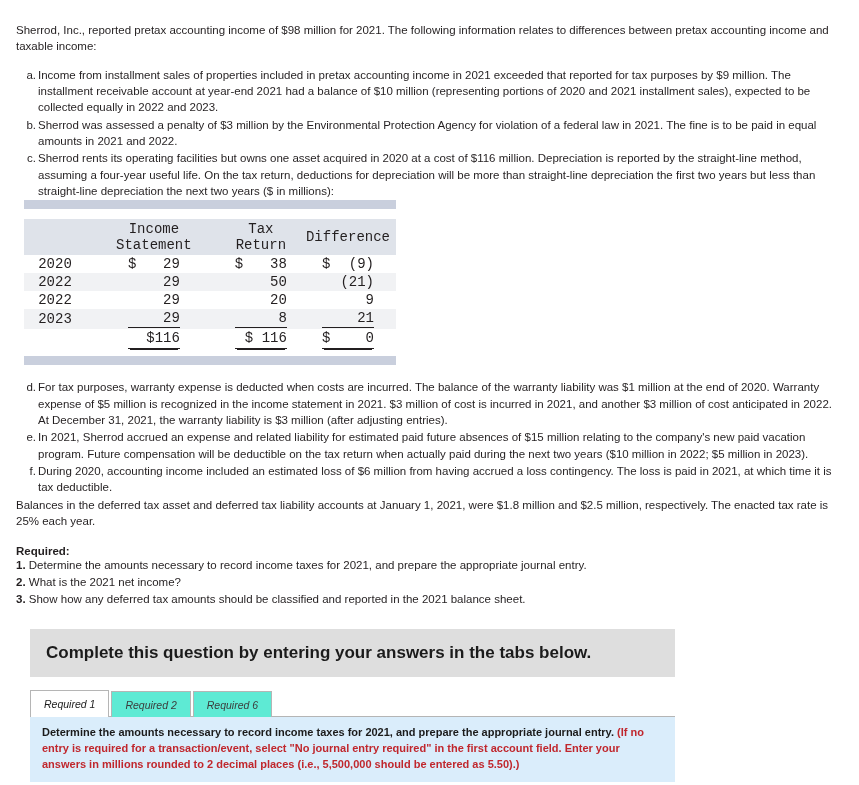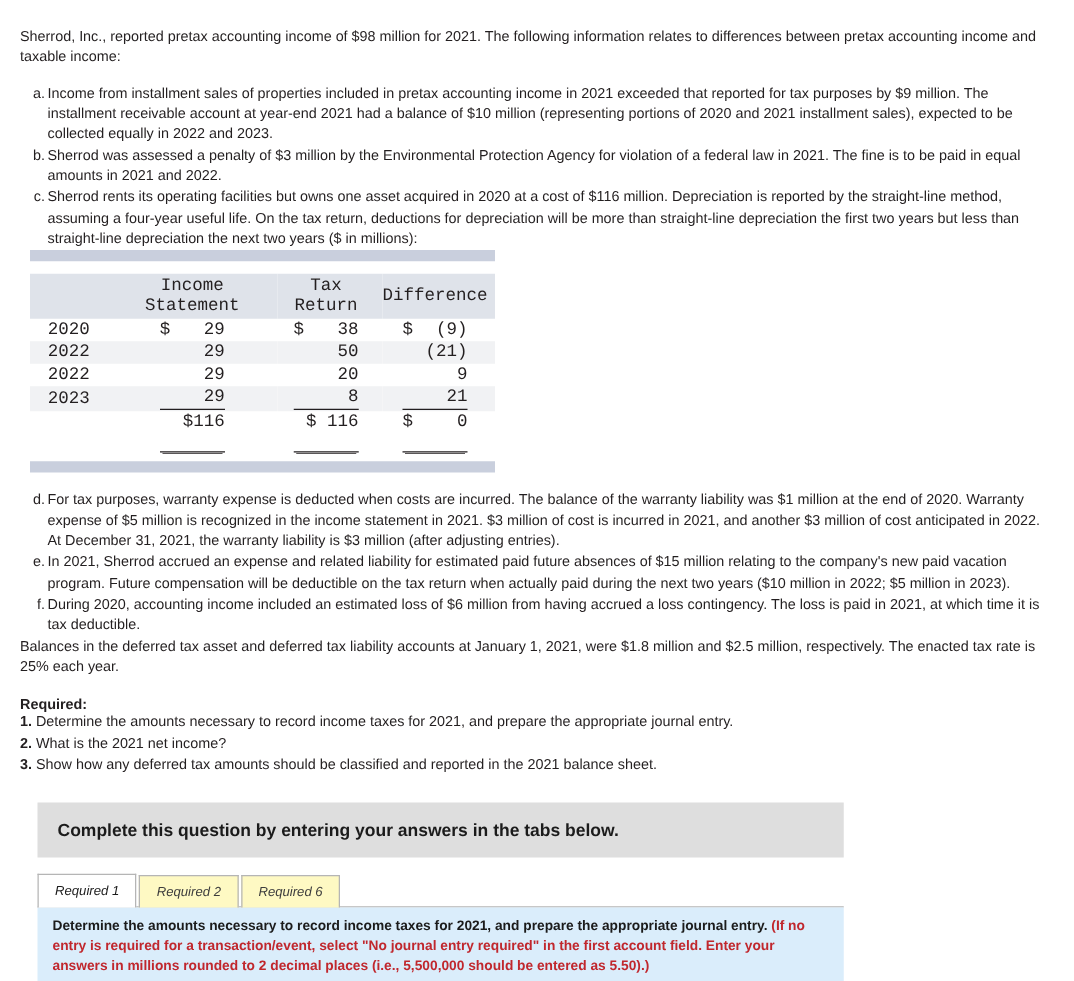--- a/index.html
+++ b/index.html
@@ -73,21 +73,21 @@
   .num {
     display: inline-block;
     min-width: 52px;
     text-align: right;
   }
   .num .cur { float: left; }
   .ul-single { border-bottom: 1px solid #231f20; padding-bottom:1px; }
   .dbl {
     border-bottom: 1px solid #231f20;
     box-shadow: 0 3px 0 -2px #231f20;
-    padding-bottom: 15px;
+    padding-bottom: 2px;
   }
   .band {
     height: 9px;
     background: #c9cfdd;
     width: 372px;
     margin-left: 8px;
   }
   .band.top { margin-bottom: 0; }
   .gap-after-table { height: 14px; }
   
@@ -97,37 +97,37 @@
   .required-block .line { line-height: 1.45; }
   .required-block .line b { font-weight: bold; }
   
   .grey-banner {
     margin: 22px 0 0 14px;
     width: 645px;
     background: #dedede;
     padding: 14px 16px;
     box-sizing: border-box;
     font-weight: bold;
-    font-size: 14px;
+    font-size: 17px;
     color: #1b1b1b;
   }
   
   .tabs {
     margin: 12px 0 0 14px;
     display: flex;
     align-items: flex-end;
     width: 645px;
     border-bottom: 1px solid #b5b5b5;
     box-sizing: border-box;
     font-style: italic;
   }
   .tab {
     border: 1px solid #b5b5b5;
     border-bottom: none;
-    background: #fef9c3;
+    background: #5eead4;
     padding: 7px 13px 6px 13px;
     font-size: 10.5px;
     color: #3c3c3c;
     margin-right: 2px;
     position: relative;
     top: 1px;
   }
   .tab.active {
     background: #ffffff;
     color: #1b1b1b;

